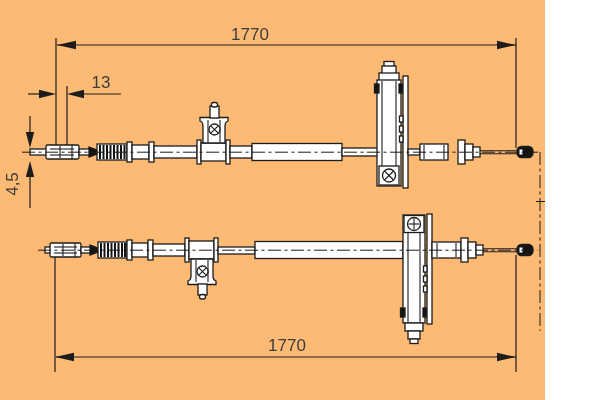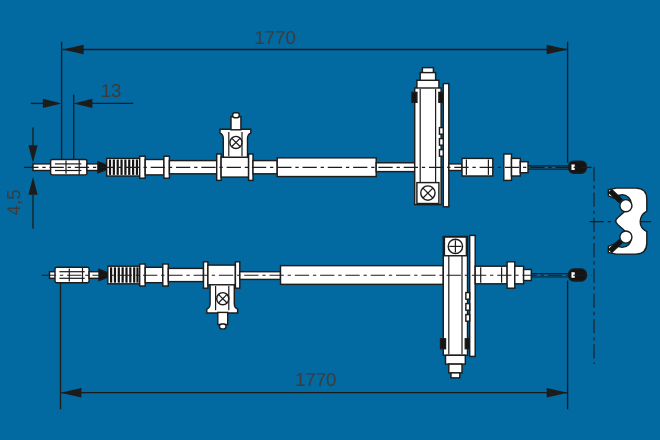--- a/index.html
+++ b/index.html
@@ -1,16 +1,16 @@
 <!DOCTYPE html>
 <html><head>
 <meta charset="utf-8">
 <style>
   html,body{margin:0;padding:0;background:#ffffff;}
-  .stage{position:relative;width:600px;height:400px;background:#0369a1;overflow:hidden;
+  .stage{position:relative;width:545px;height:400px;background:#fdba74;overflow:hidden;
          font-family:"Liberation Sans", sans-serif;}
   svg{display:block;}
   text{font-family:"Liberation Sans", sans-serif;fill:#3c3c3c;}
   .dimtxt{font-size:17px;}
   .thin{stroke:#1c1c1c;stroke-width:1.1;fill:none;}
   .part{stroke:#1c1c1c;stroke-width:1.3;fill:#ffffff;}
   .partb{stroke:#1c1c1c;stroke-width:1.3;fill:#141414;}
   .dim{stroke:#1c1c1c;stroke-width:1.2;fill:none;}
   .arr{fill:#1c1c1c;stroke:none;}
   .cline{stroke:#1c1c1c;stroke-width:1;fill:none;stroke-dasharray:13 3.5 3 3.5;}

